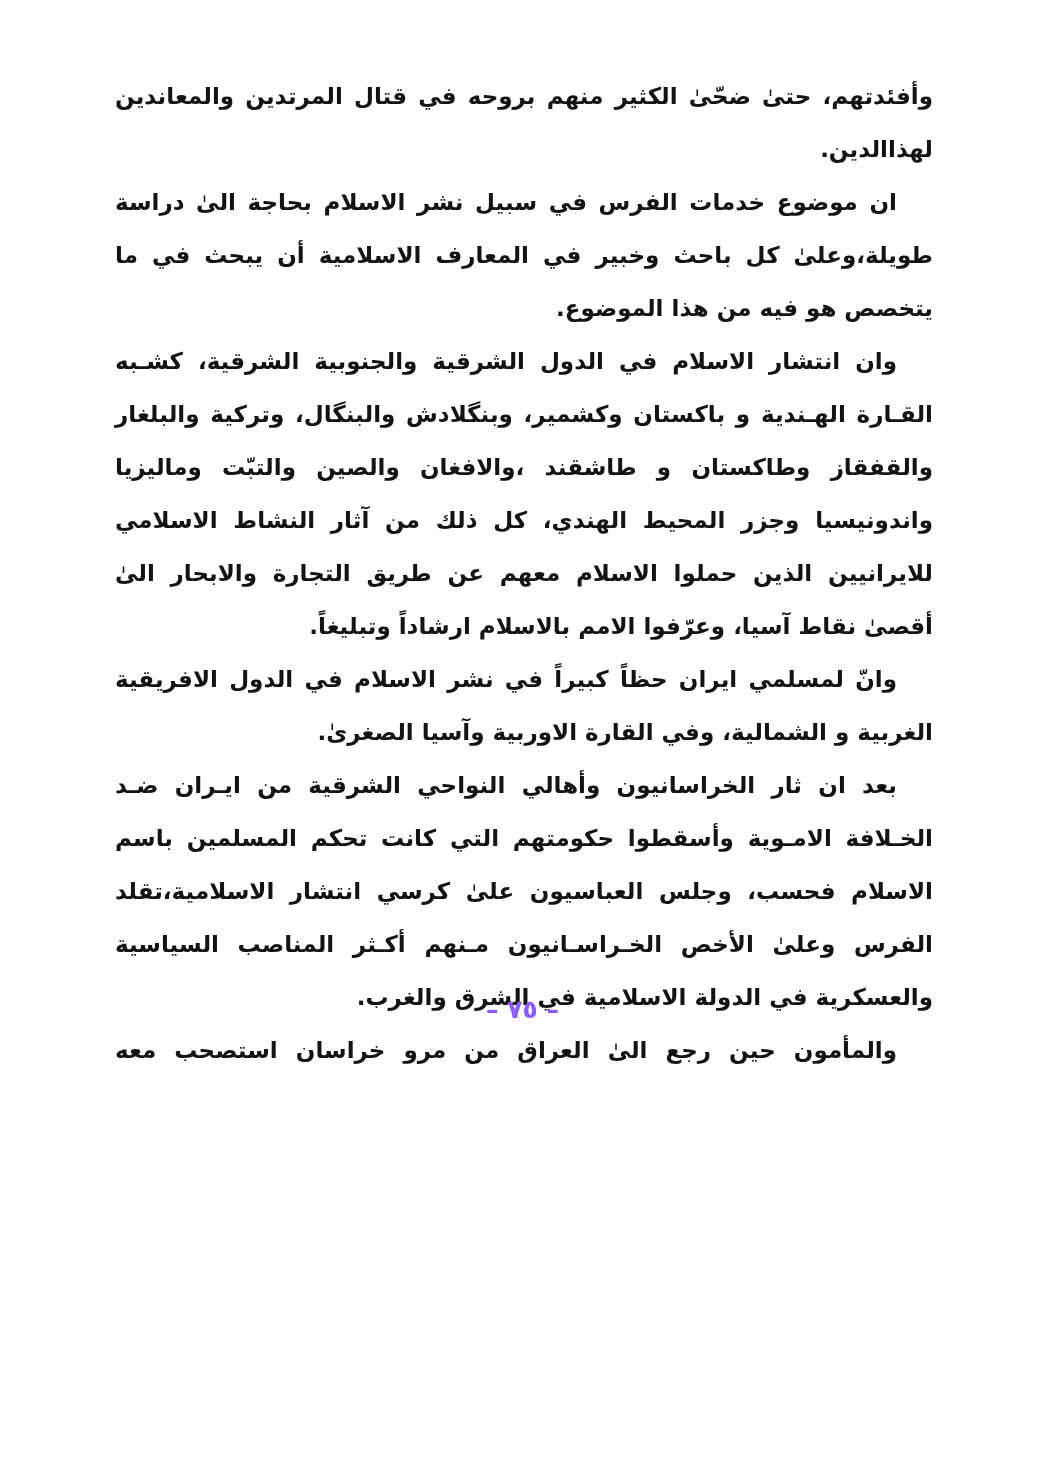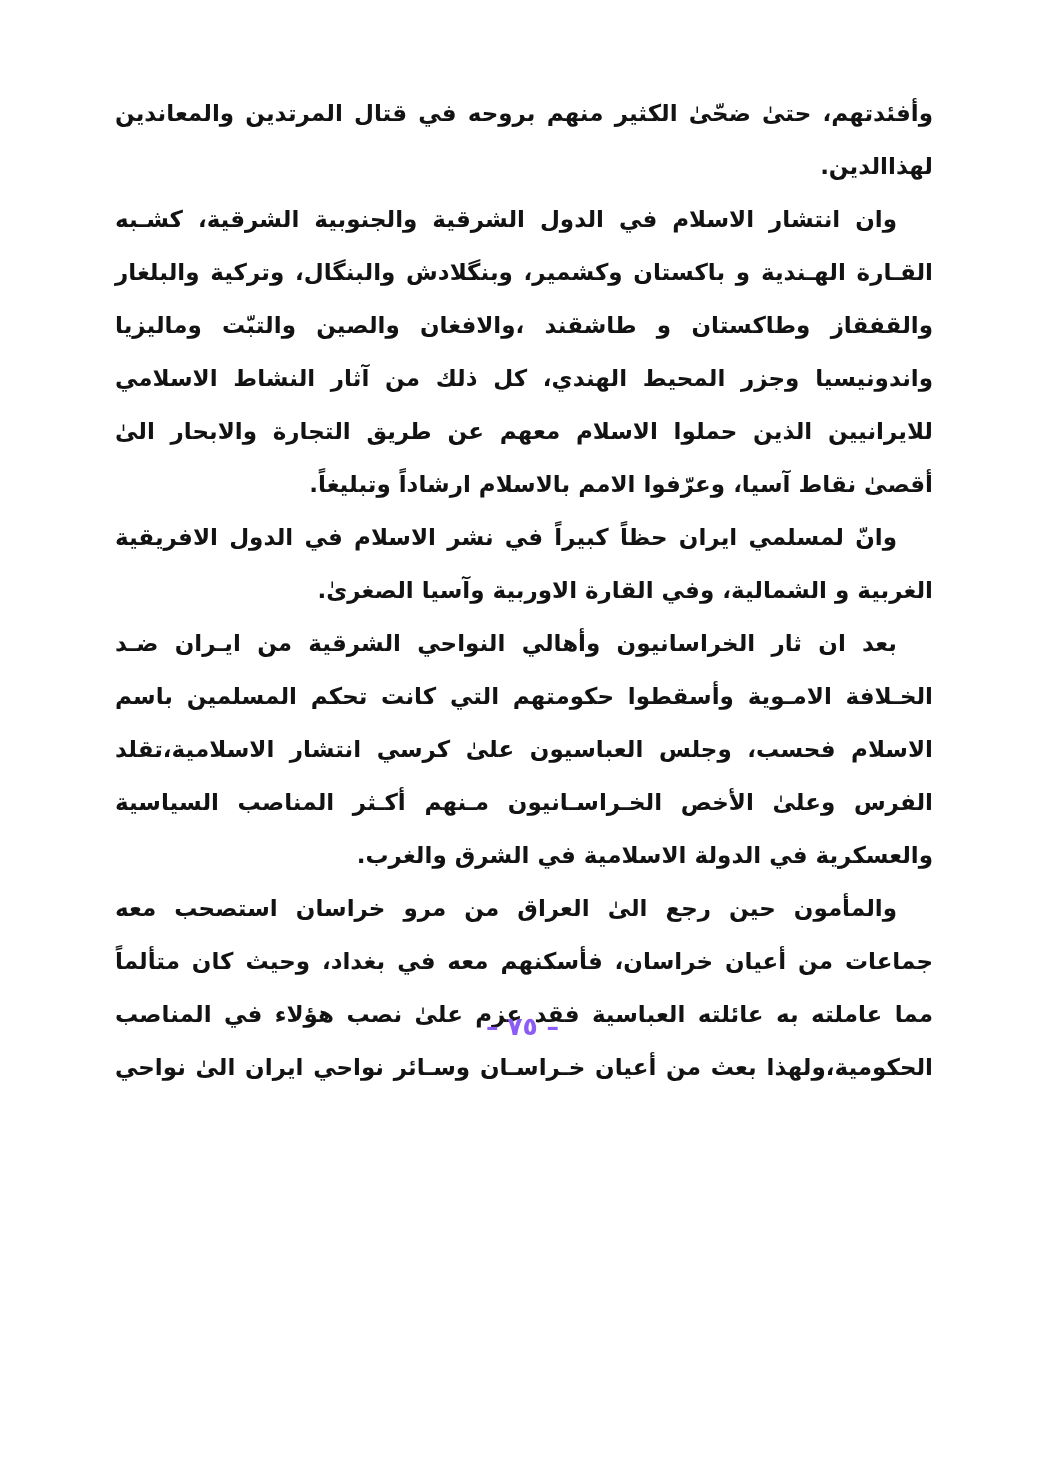--- a/index.html
+++ b/index.html
@@ -5,21 +5,21 @@
   html, body {
     margin: 0;
     padding: 0;
     background: #ffffff;
   }
   .page {
     position: relative;
     width: 1045px;
     height: 1070px;
     background: #ffffff;
-    margin: 17px auto;
+    margin: 0 auto;
     overflow: hidden;
     box-sizing: border-box;
     padding-left: 36px;
   }
   .text-block {
     position: absolute;
     top: 70px;
     right: 112px;
     width: 818px;
     direction: rtl;
@@ -51,20 +51,21 @@
     letter-spacing: 4px;
     color: #8b5cf6;
   }
 </style>
 </head>
 <body>
 
 <div class="page">
   <div class="text-block">
     <p>وأفئدتهم، حتىٰ ضحّىٰ الكثير منهم بروحه في قتال المرتدين والمعاندين لهذاالدين.</p>
+    <p class="indent">ان موضوع خدمات الفرس في سبيل نشر الاسلام بحاجة الىٰ دراسة طويلة،وعلىٰ كل باحث وخبير في المعارف الاسلامية أن يبحث في ما يتخصص هو فيه من هذا الموضوع.</p>
     <p class="indent">وان انتشار الاسلام في الدول الشرقية والجنوبية الشرقية، كشـبه القـارة الهـندية و باكستان وكشمير، وبنگلادش والبنگال، وتركية والبلغار والقفقاز وطاكستان و طاشقند ،والافغان والصين والتبّت وماليزيا واندونيسيا وجزر المحيط الهندي، كل ذلك من آثار النشاط الاسلامي للايرانيين الذين حملوا الاسلام معهم عن طريق التجارة والابحار الىٰ أقصىٰ نقاط آسيا، وعرّفوا الامم بالاسلام ارشاداً وتبليغاً.</p>
     <p class="indent">وانّ لمسلمي ايران حظاً كبيراً في نشر الاسلام في الدول الافريقية الغربية و الشمالية، وفي القارة الاوربية وآسيا الصغرىٰ.</p>
     <p class="indent">بعد ان ثار الخراسانيون وأهالي النواحي الشرقية من ايـران ضـد الخـلافة الامـوية وأسقطوا حكومتهم التي كانت تحكم المسلمين باسم الاسلام فحسب، وجلس العباسيون علىٰ كرسي انتشار الاسلامية،تقلد الفرس وعلىٰ الأخص الخـراسـانيون مـنهم أكـثر المناصب السياسية والعسكرية في الدولة الاسلامية في الشرق والغرب.</p>
     <p class="indent">والمأمون حين رجع الىٰ العراق من مرو خراسان استصحب معه جماعات من أعيان خراسان، فأسكنهم معه في بغداد، وحيث كان متألماً مما عاملته به عائلته العباسية فقد عزم علىٰ نصب هؤلاء في المناصب الحكومية،ولهذا بعث من أعيان خـراسـان وسـائر نواحي ايران الىٰ نواحي مصر وافريقيا الشماليّة، ليستقروا هناك ويسدّوا مـنافذ الطـرق علىٰ المخالفين،ولاسيّما كانت الدولة الاموية الثانية قائمة في الاندلس، و كان العباسيون قلقين من وجود هؤلاء، فحاولوا أن يوصدوا عليهم كل منفذ.</p>
 
   </div>
   <div class="page-number">– ٧٥ –</div>
 </div>
 
 </body></html>

